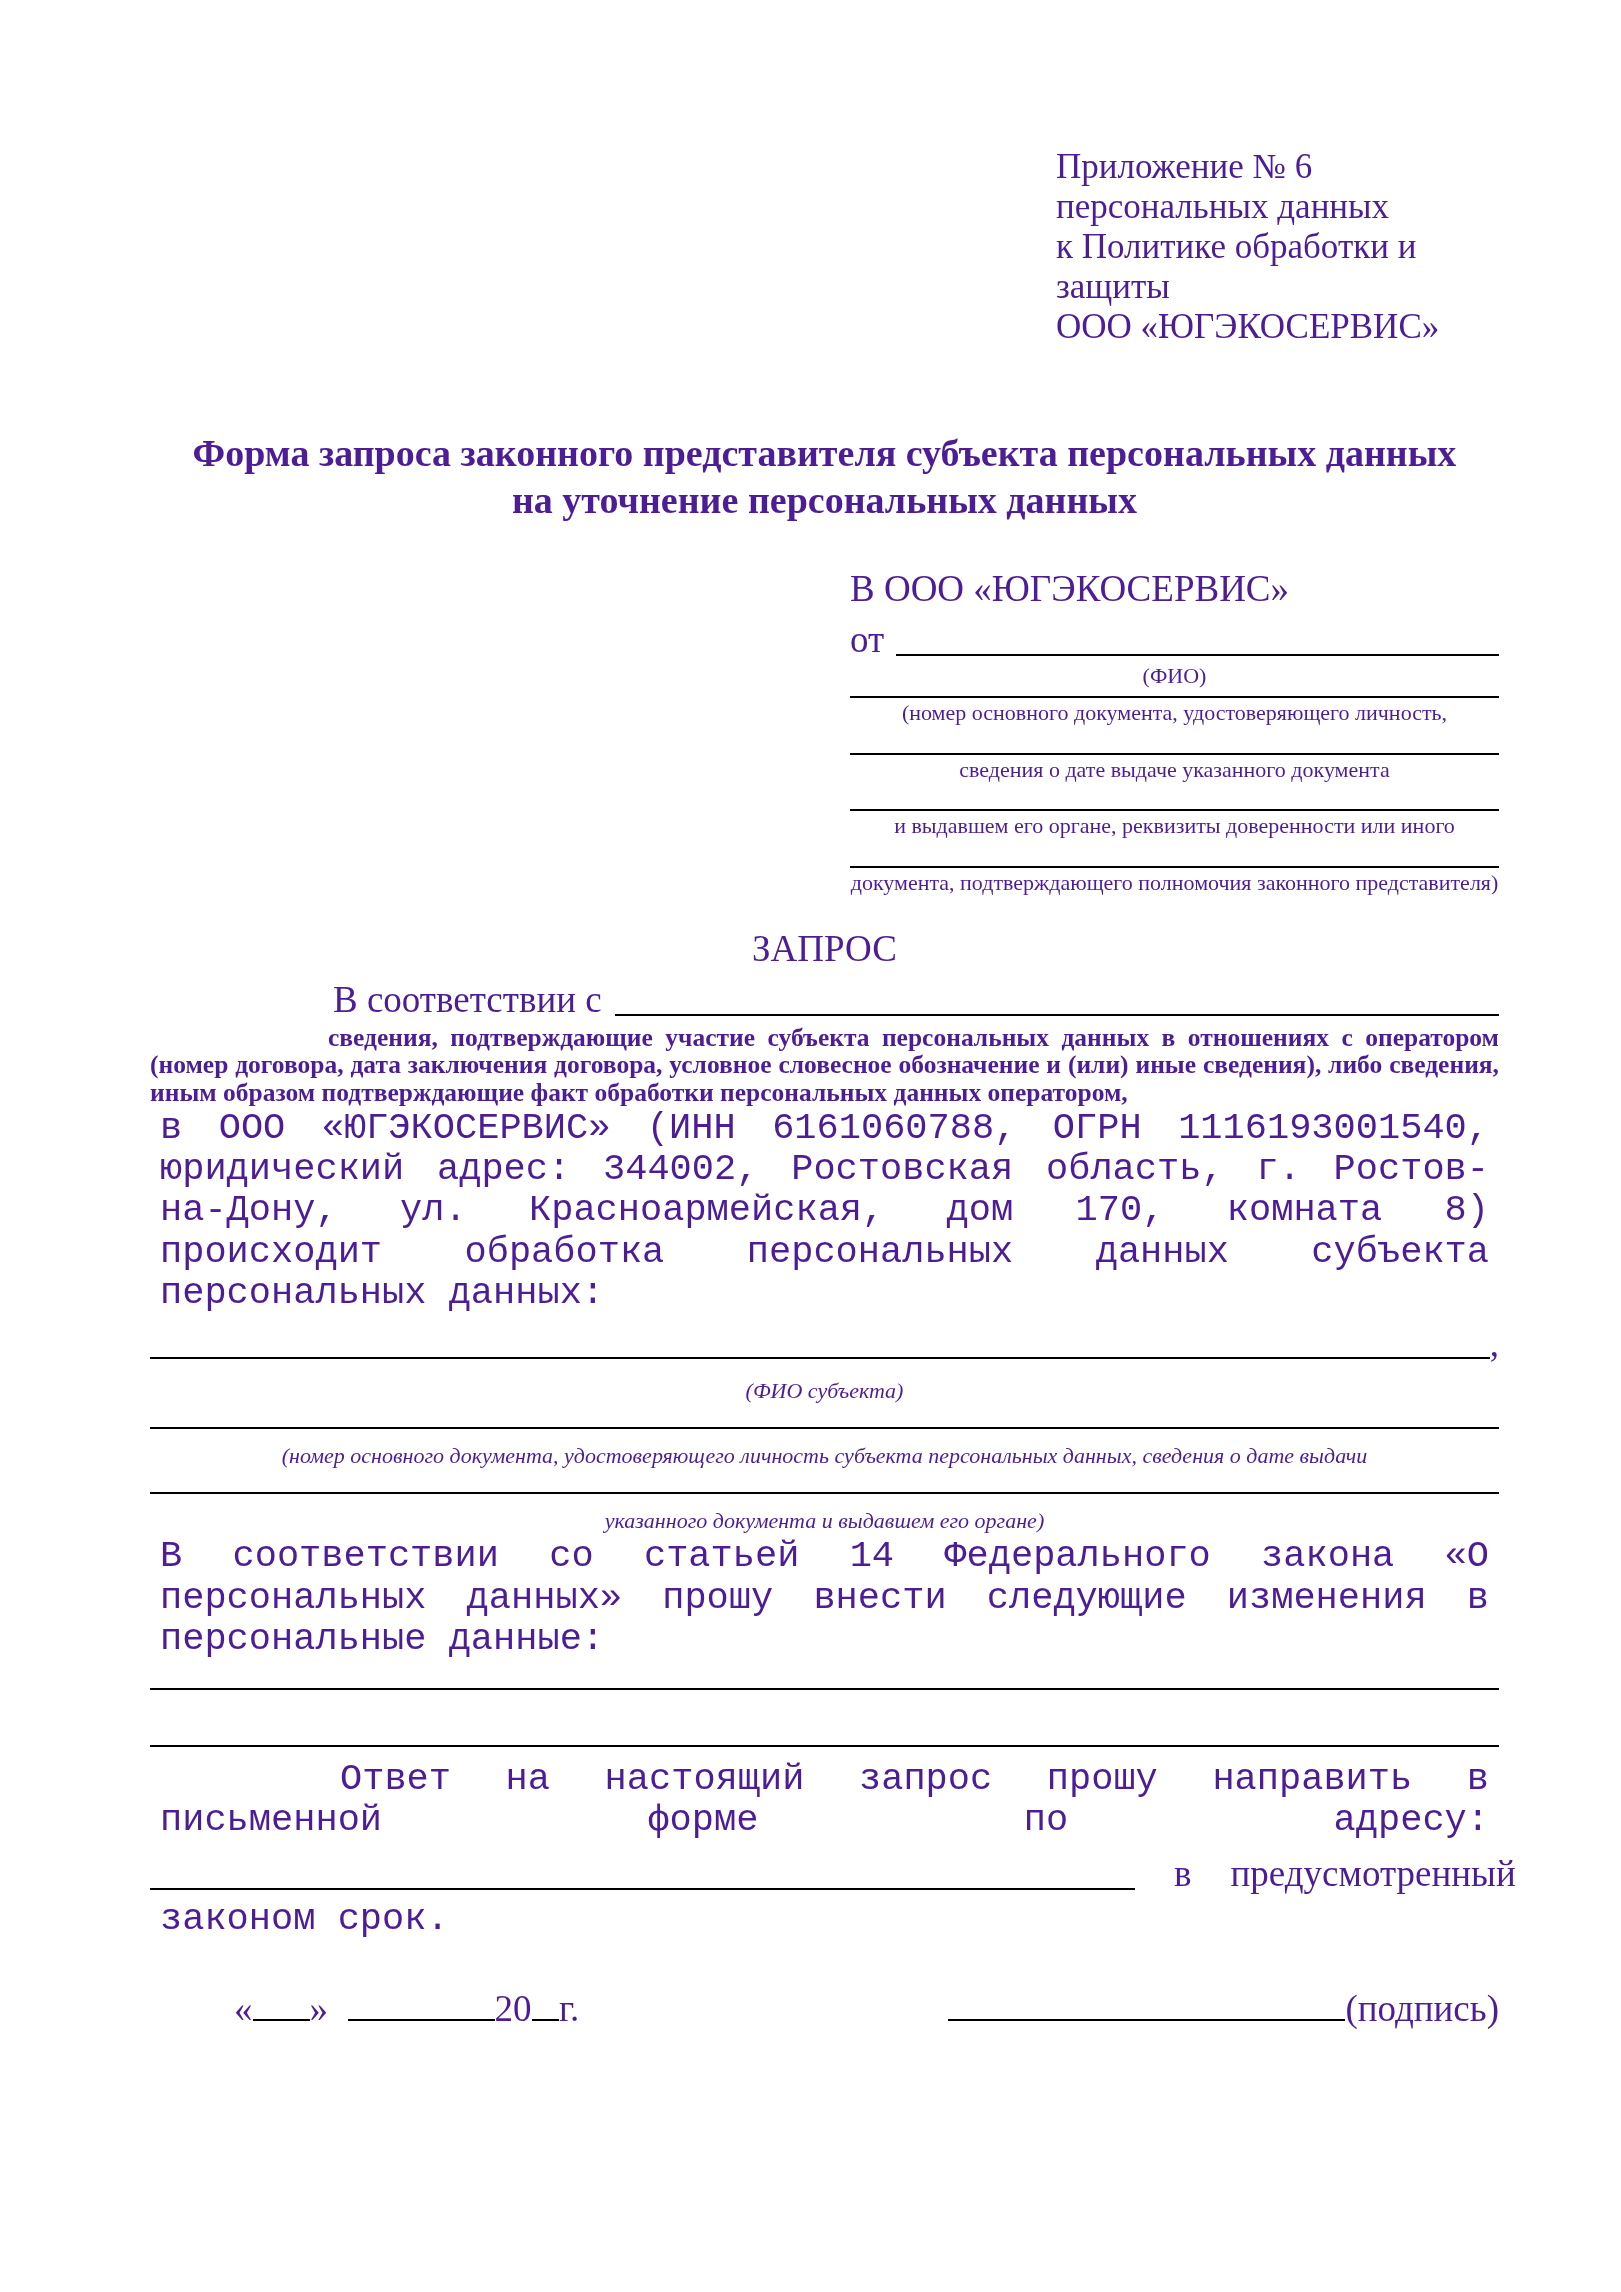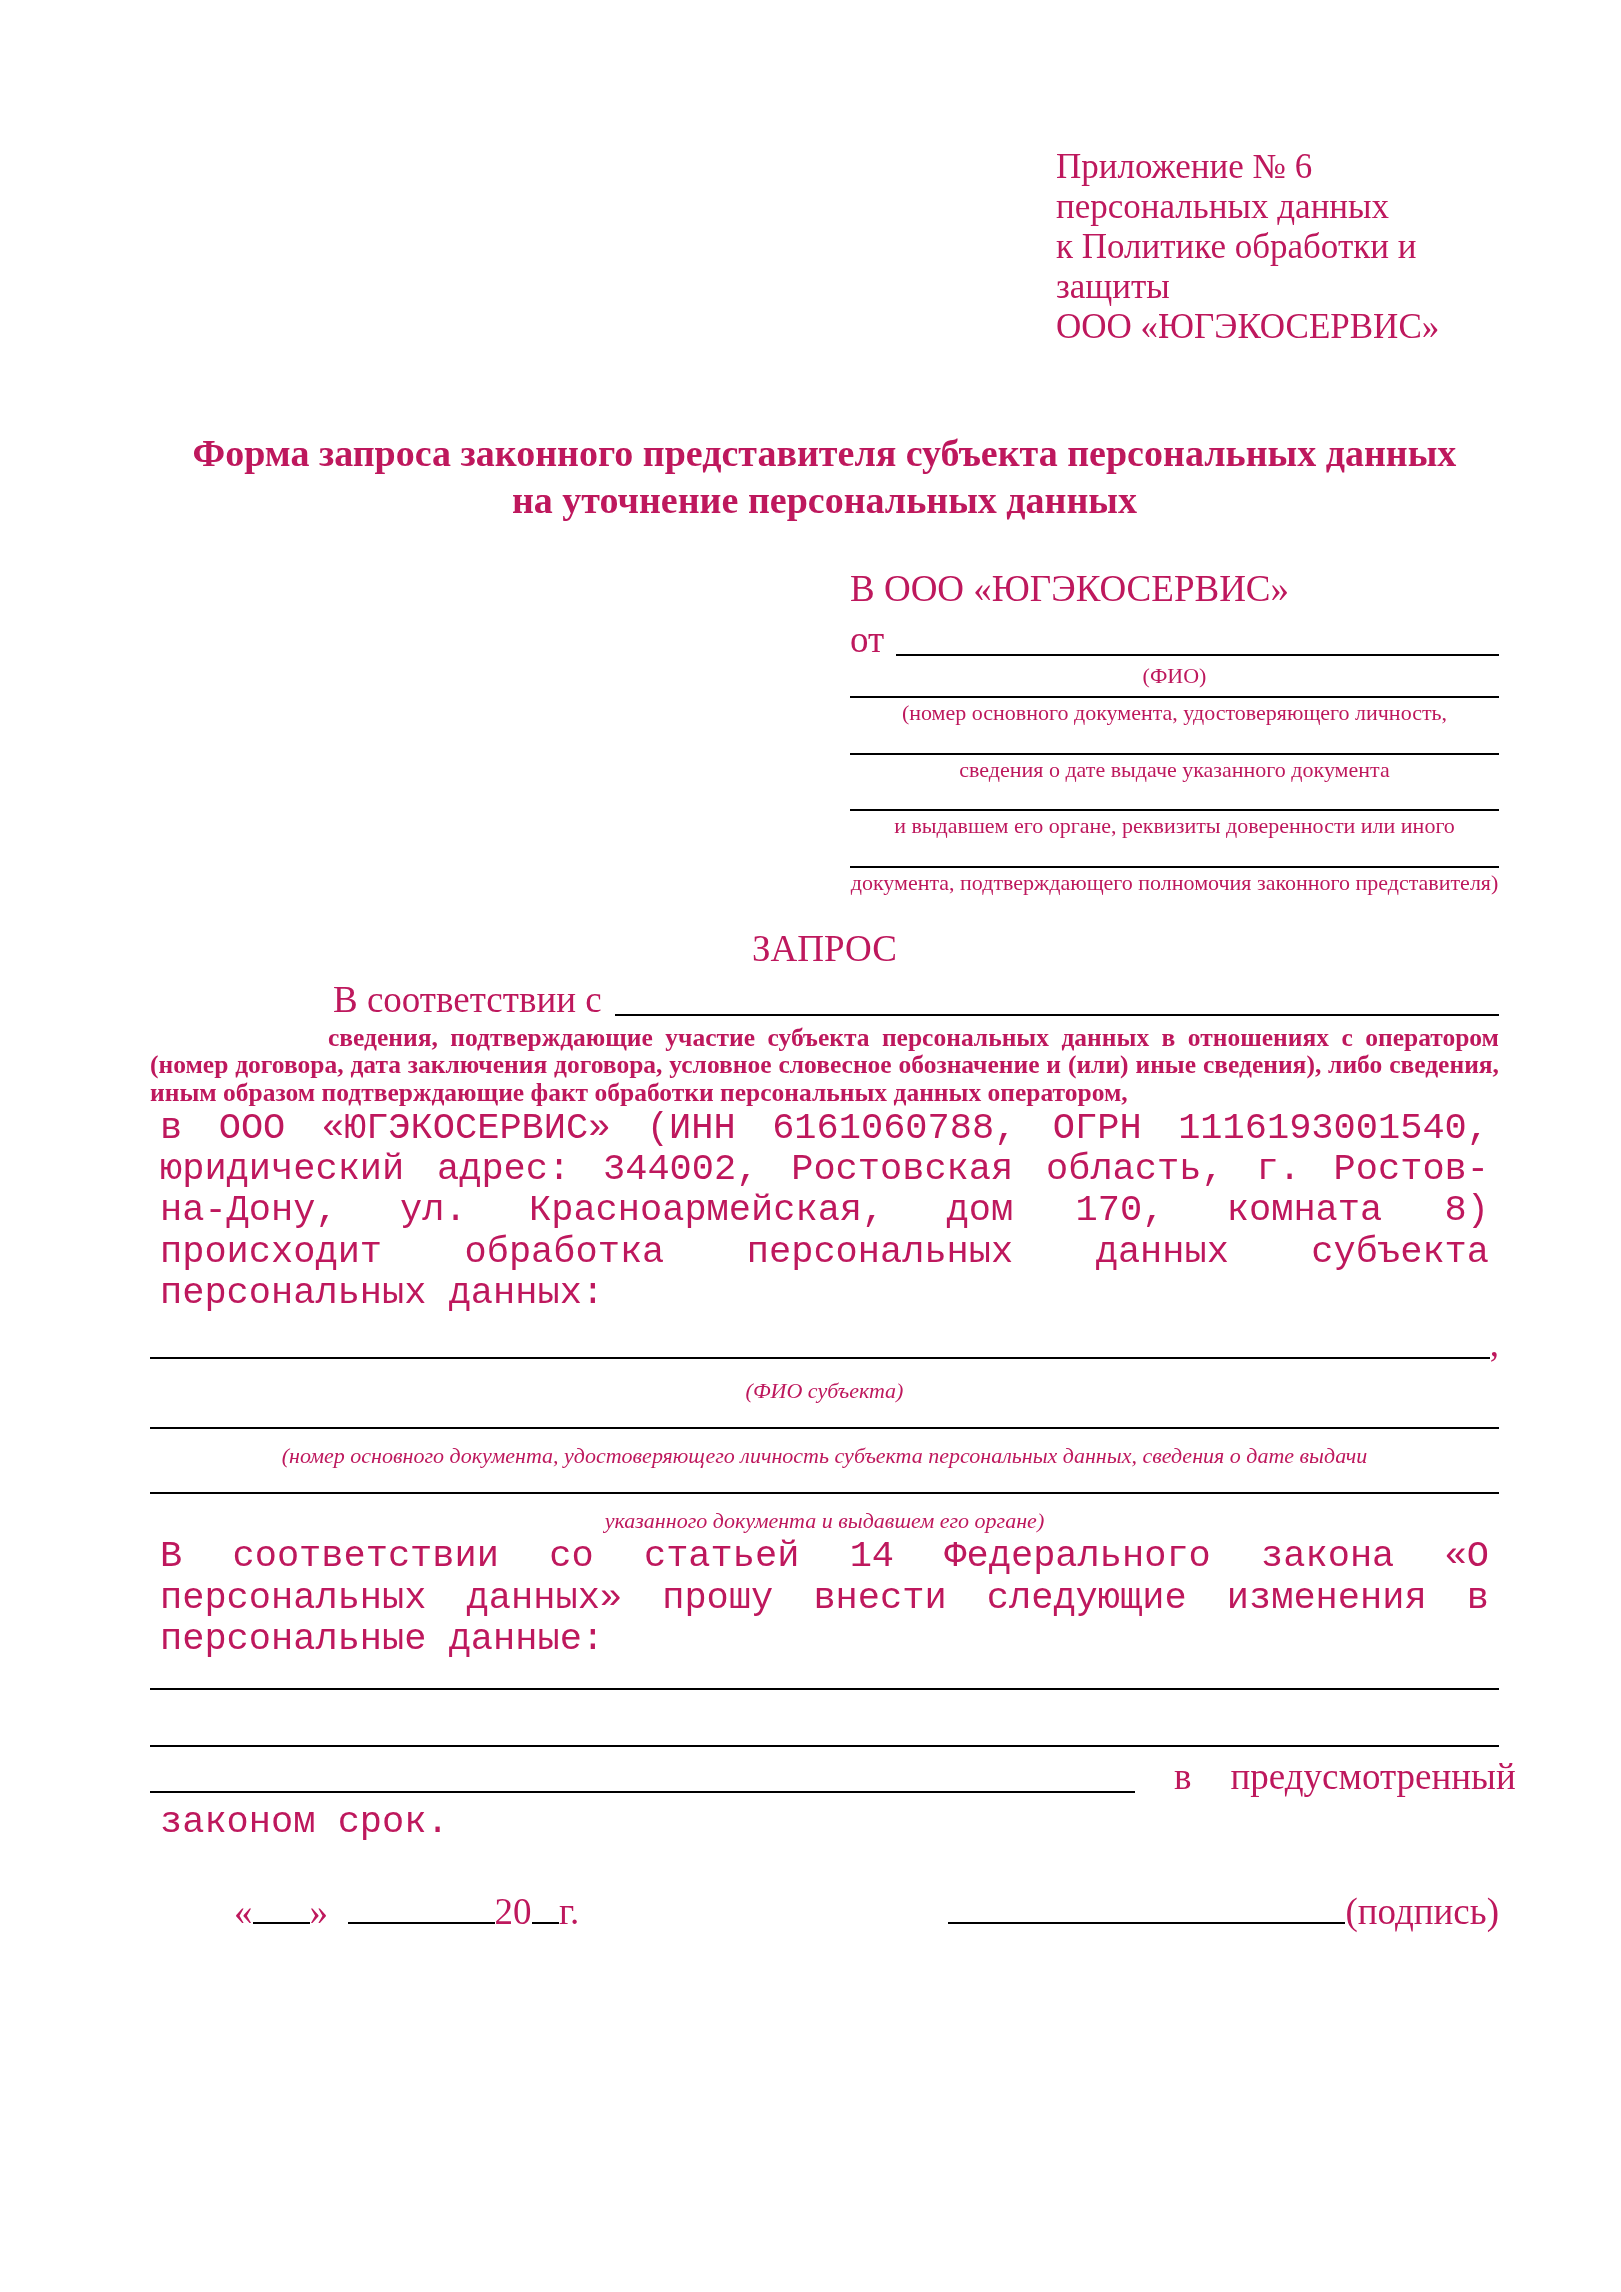--- a/index.html
+++ b/index.html
@@ -2,21 +2,21 @@
 <html lang="ru"><head>
 <meta charset="utf-8">
 <style>
   html, body { margin: 0; padding: 0; background: #ffffff; }
   .page {
     position: relative;
     width: 1621px;
     height: 2293px;
     box-sizing: border-box;
     background: #ffffff;
-    color: #be185d;
+    color: #4c1d95;
     font-family: "Liberation Serif", "DejaVu Serif", serif;
     font-size: 37px;
     padding: 147px 122px 39px 150px;
     overflow: hidden;
   }
   
   .bl { border-bottom: 2.9px solid #000; height: 0; }
   .row { display: flex; align-items: flex-end; }
   .row .bl { flex: 1; margin-bottom: 4.9px; }
   .bl.inline { display: inline-block; height: 3.9px; border-bottom: 2.9px solid #000; }
@@ -117,20 +117,21 @@
   <div class="cap full-cap">(номер основного документа, удостоверяющего личность субъекта персональных данных, сведения о дате выдачи</div>
 
   <div class="bl wide"></div>
   <div class="cap full-cap">указанного документа и выдавшем его органе)</div>
 
   <p class="body just law-par">В соответствии со статьей 14 Федерального закона «О персональных данных» прошу внести следующие изменения в персональные данные:</p>
 
   <div class="bl changes1"></div>
   <div class="bl changes2"></div>
 
+  <p class="body answer-par">Ответ на настоящий запрос прошу направить в письменной форме по адресу:</p>
   <div class="row answer-row">
     <span class="bl"></span>
     <span class="w">в</span>
     <span class="w">предусмотренный</span>
   </div>
   <p class="body tail">законом срок.</p>
 
   <div class="footer-row">
     <div class="date-group">
       <span>«</span><span class="bl inline" style="width:57px"></span><span>»</span><span class="sp20"></span><span class="bl inline" style="width:147px"></span><span>20</span><span class="bl inline" style="width:27.4px"></span><span>г.</span>

